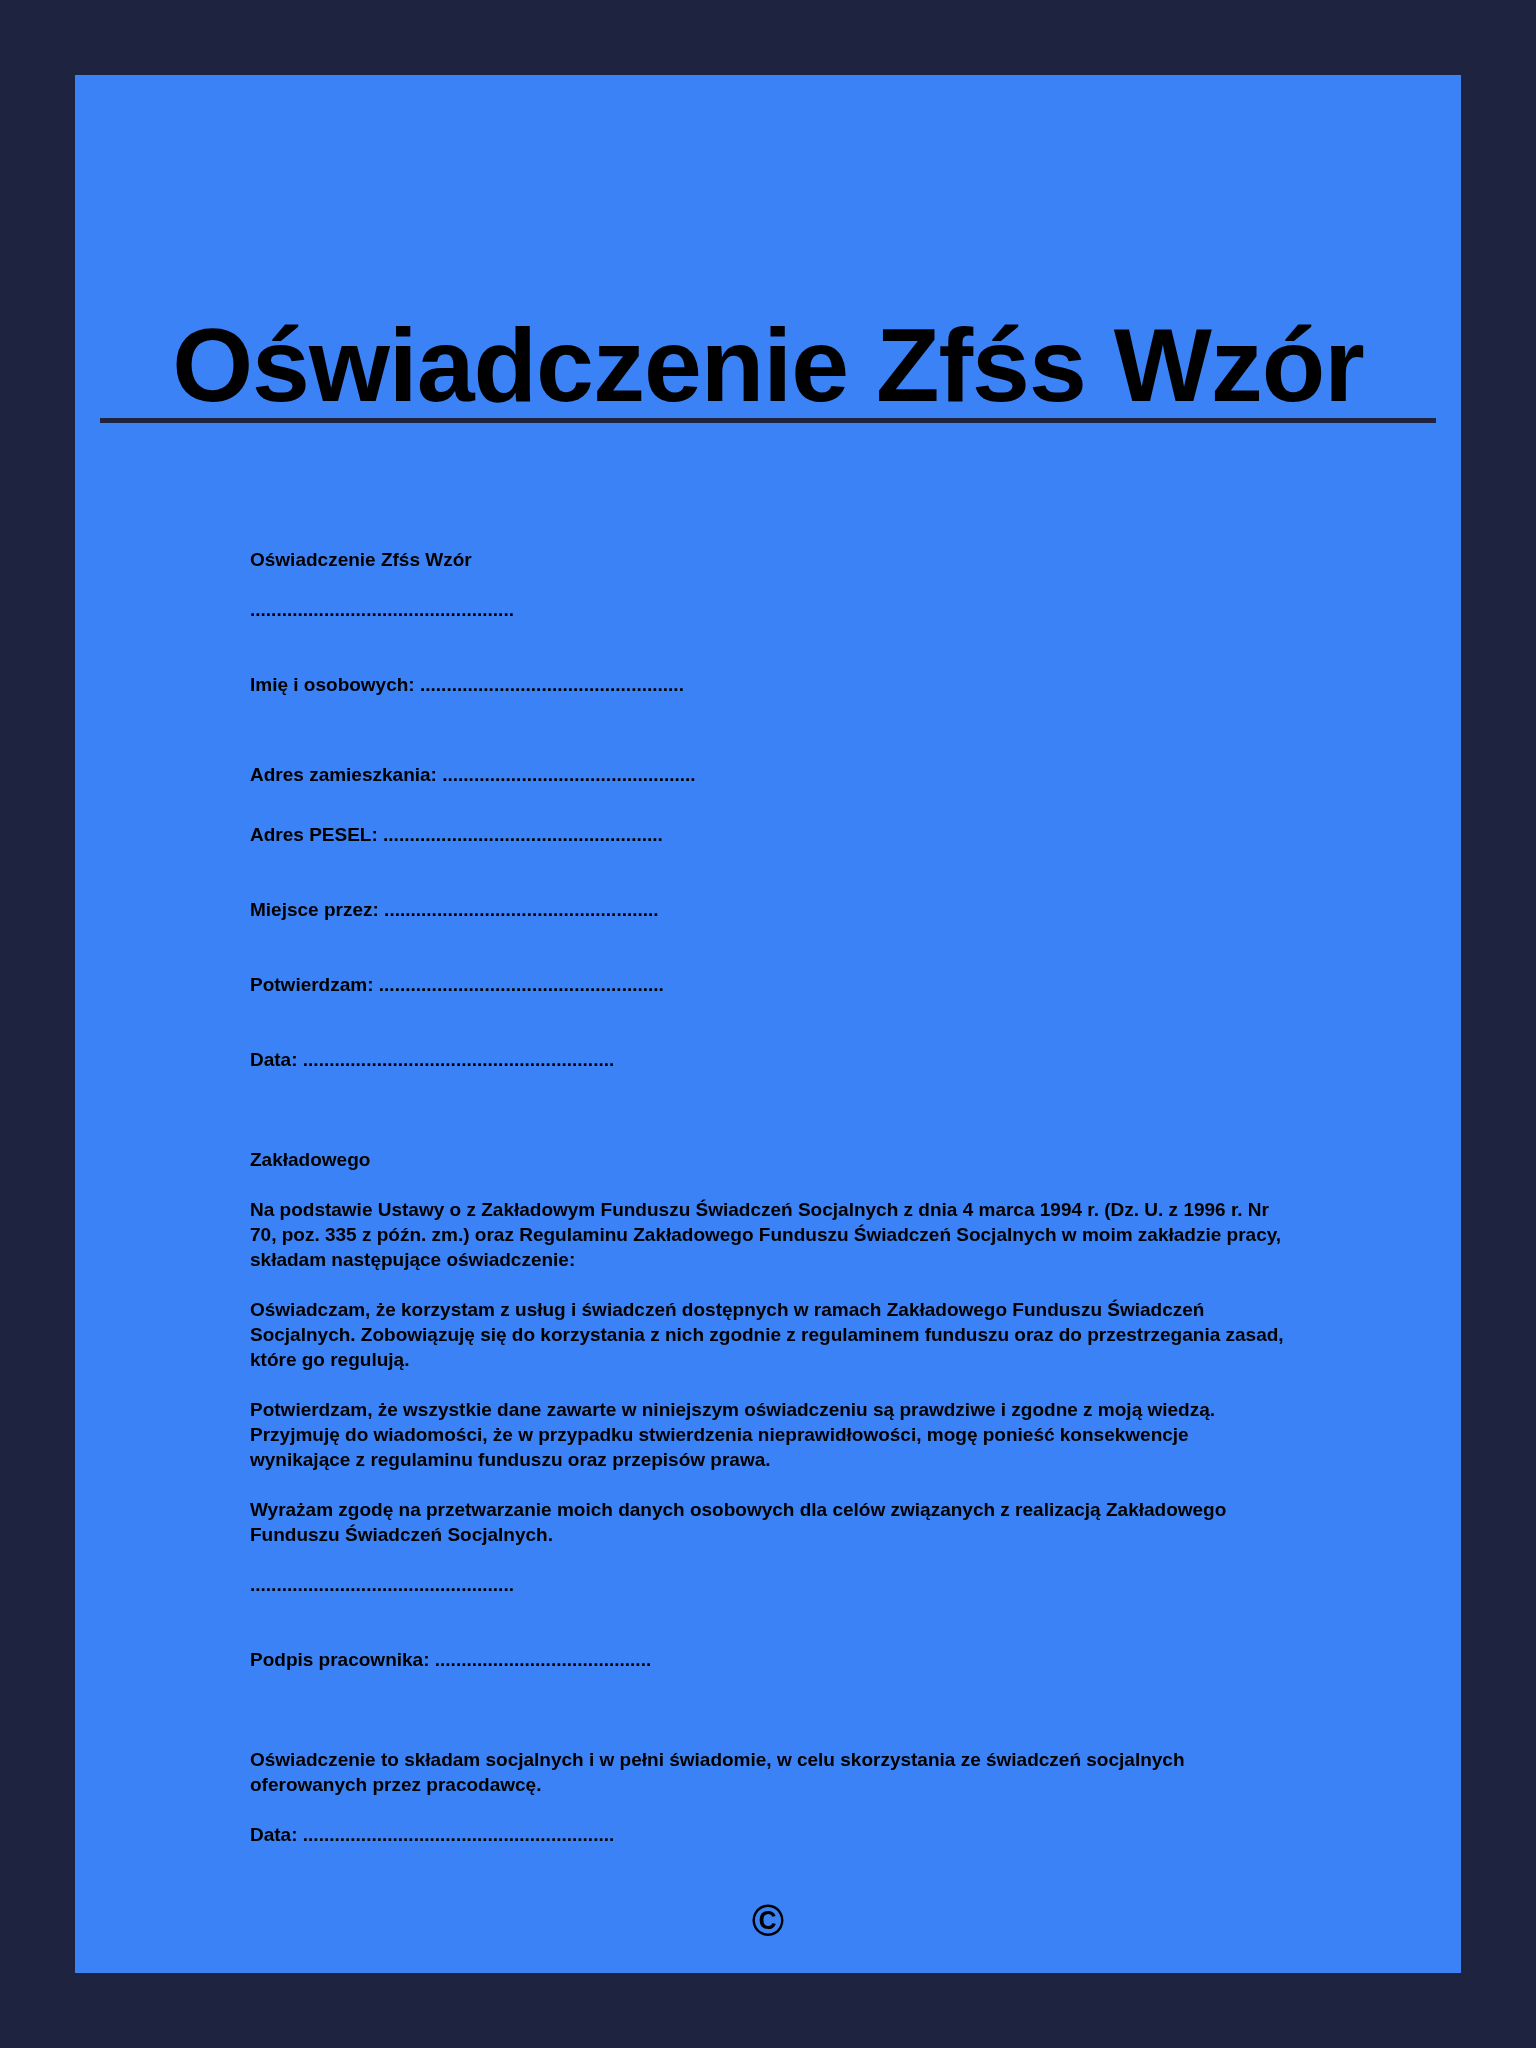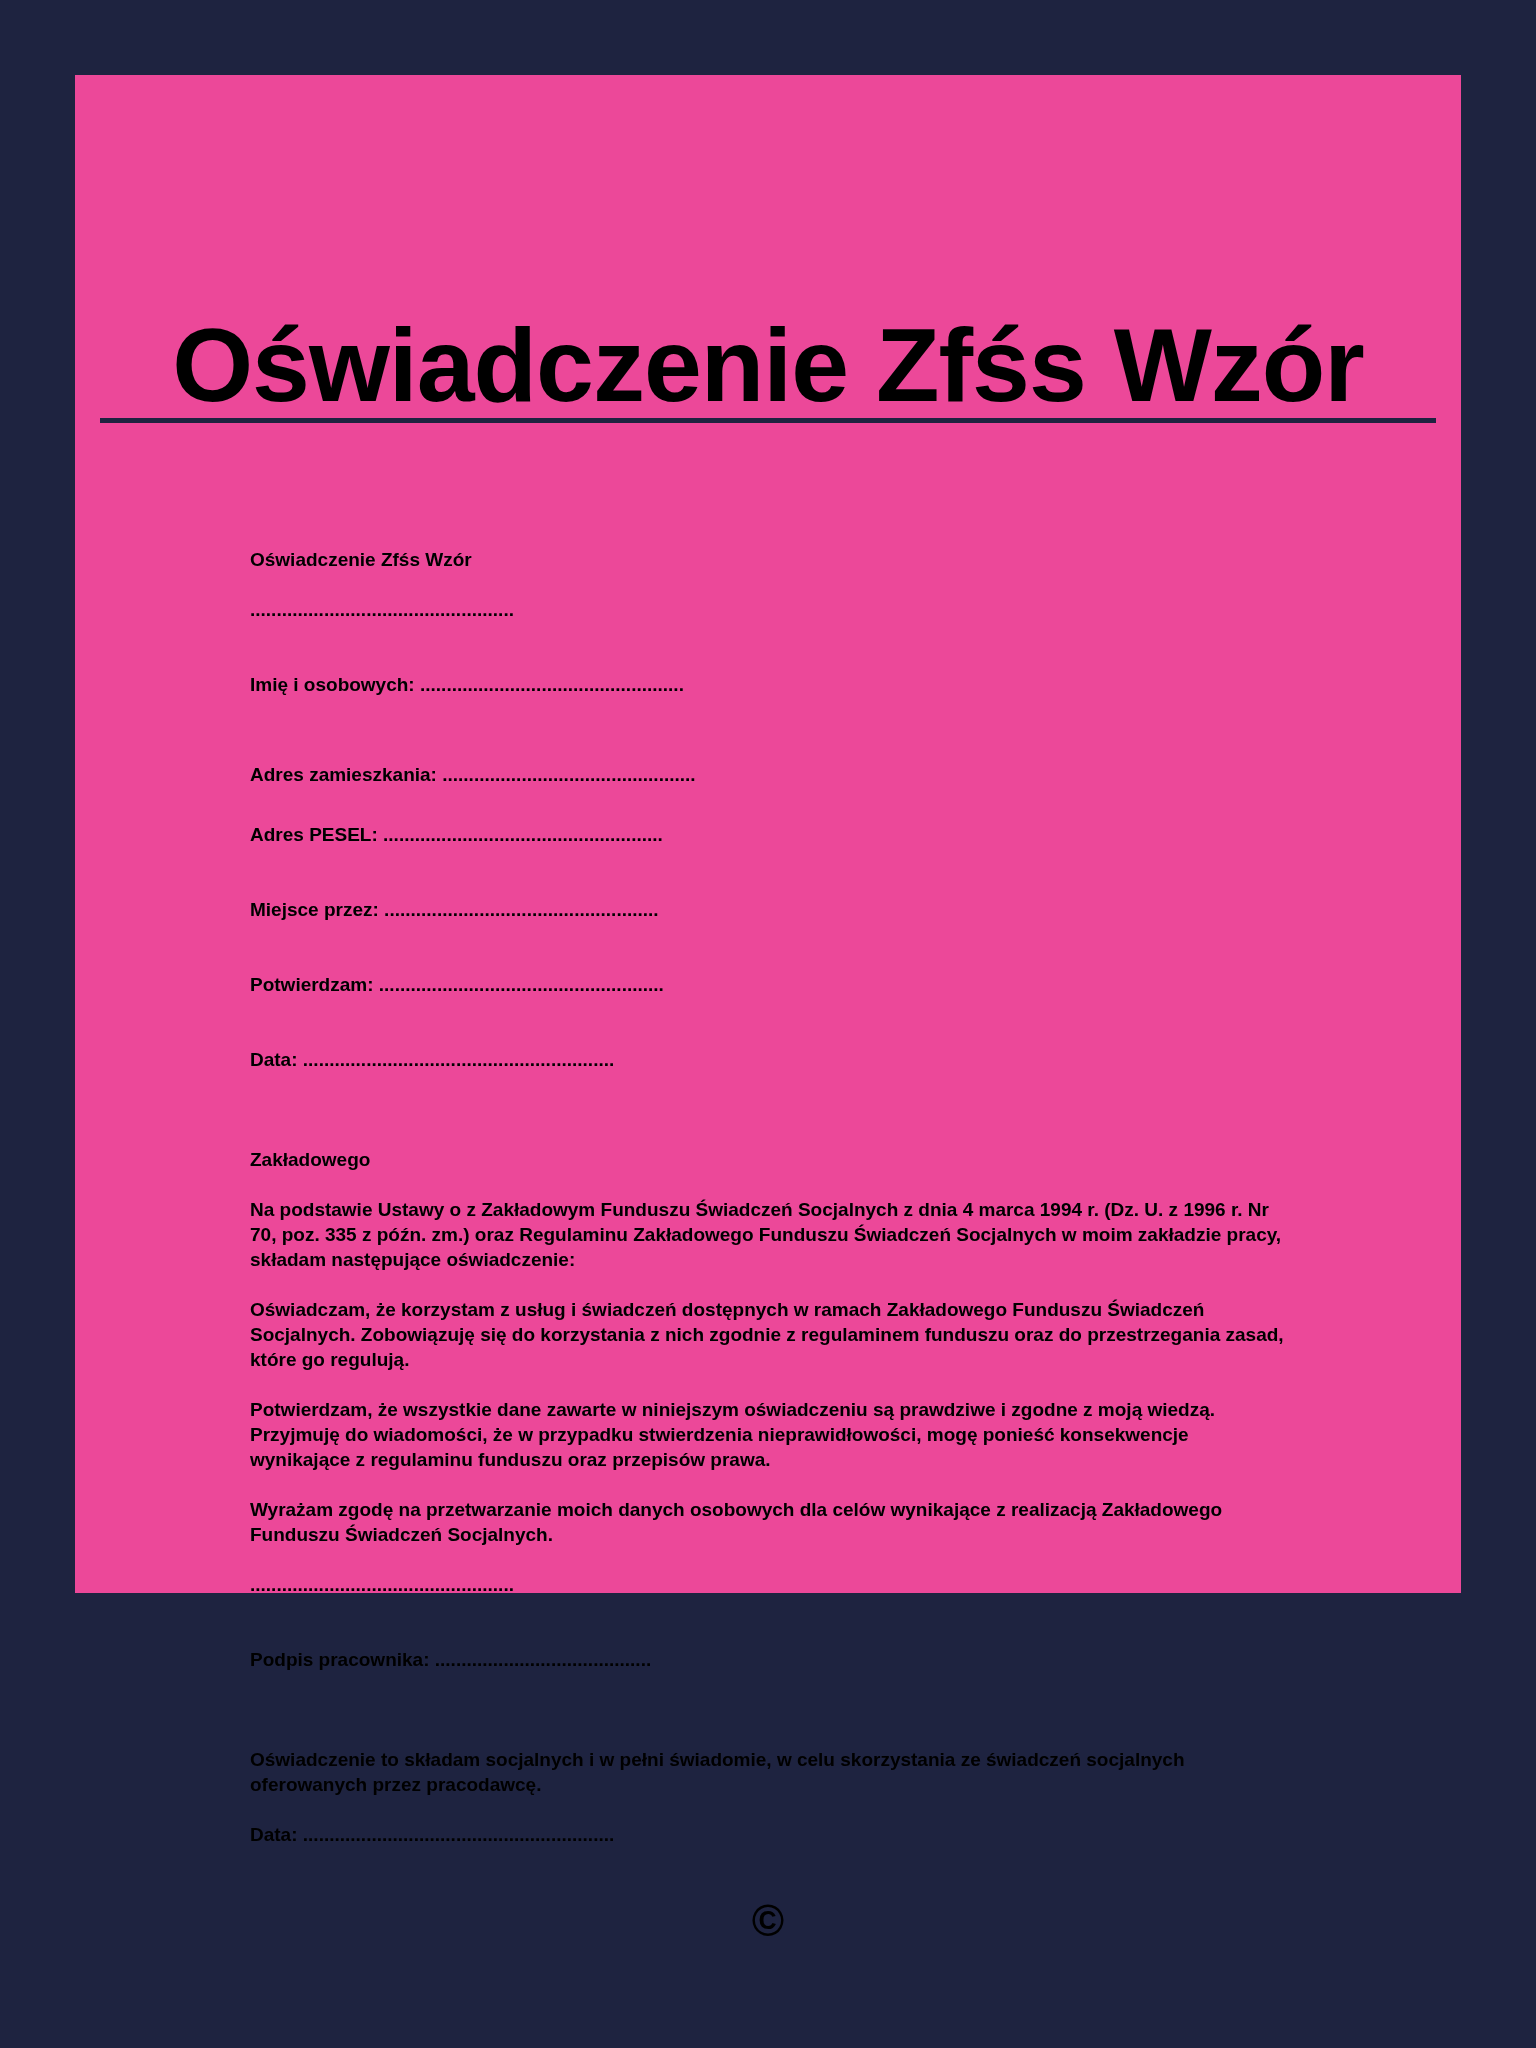--- a/index.html
+++ b/index.html
@@ -1,22 +1,22 @@
 <!DOCTYPE html>
 <html><head>
 <meta charset="utf-8">
 <style>
   html, body { margin:0; padding:0; }
   body {
     width:1536px; height:2048px; background:#1e2340; position:relative;
     font-family:"Liberation Sans", sans-serif; color:#000;
   }
   .page {
-    position:absolute; left:75px; top:75px; width:1386px; height:1518px;
-    background:#ec4899;
+    position:absolute; left:75px; top:75px; width:1386px; height:1898px;
+    background:#3b82f6;
   }
   .title {
     position:absolute; left:0; right:0; top:238px;
     text-align:center; font-weight:bold; font-size:104px; line-height:104px;
     letter-spacing:-1px; margin:0;
   }
   .rule {
     position:absolute; left:25px; width:1336px; top:343px; height:5px;
     background:#1e2340;
   }
@@ -63,21 +63,21 @@
     </p>
     <p style="top:577px">
       <span>Data:</span>
       <span>...........................................................</span>
     </p>
 
     <p style="top:677px">Zakładowego</p>
     <p style="top:727px">Na podstawie Ustawy o z Zakładowym Funduszu Świadczeń Socjalnych z dnia 4 marca 1994 r. (Dz. U. z 1996 r. Nr 70, poz. 335 z późn. zm.) oraz Regulaminu Zakładowego Funduszu Świadczeń Socjalnych w moim zakładzie pracy, składam następujące oświadczenie:</p>
     <p style="top:827px">Oświadczam, że korzystam z usług i świadczeń dostępnych w ramach Zakładowego Funduszu Świadczeń Socjalnych. Zobowiązuję się do korzystania z nich zgodnie z regulaminem funduszu oraz do przestrzegania zasad, które go regulują.</p>
     <p style="top:927px">Potwierdzam, że wszystkie dane zawarte w niniejszym oświadczeniu są prawdziwe i zgodne z moją wiedzą. Przyjmuję do wiadomości, że w przypadku stwierdzenia nieprawidłowości, mogę ponieść konsekwencje wynikające z regulaminu funduszu oraz przepisów prawa.</p>
-    <p style="top:1027px">Wyrażam zgodę na przetwarzanie moich danych osobowych dla celów wynikające z realizacją Zakładowego Funduszu Świadczeń Socjalnych.</p>
+    <p style="top:1027px">Wyrażam zgodę na przetwarzanie moich danych osobowych dla celów związanych z realizacją Zakładowego Funduszu Świadczeń Socjalnych.</p>
     <p style="top:1102px">..................................................</p>
 
     <p style="top:1177px">
       <span>Podpis pracownika:</span>
       <span>.........................................</span>
     </p>
 
     <p style="top:1277px">Oświadczenie to składam socjalnych i w pełni świadomie, w celu skorzystania ze świadczeń socjalnych oferowanych przez pracodawcę.</p>
     <p style="top:1352px">
       <span>Data:</span>

